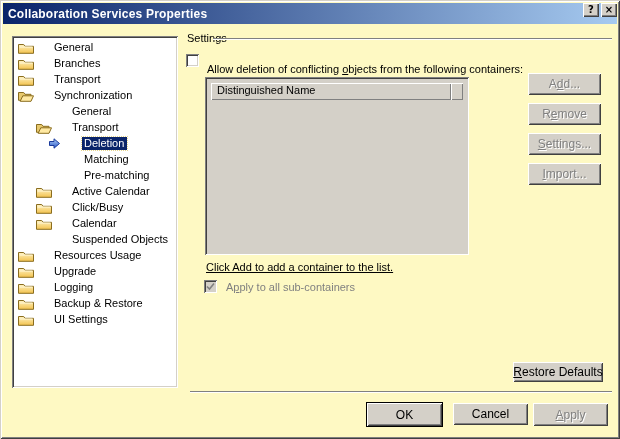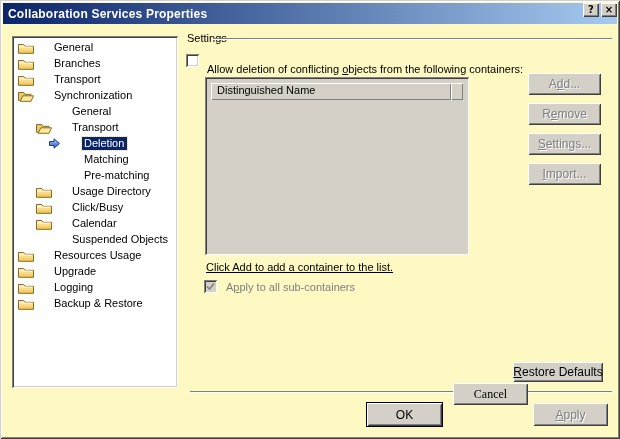--- a/index.html
+++ b/index.html
@@ -86,21 +86,21 @@
   }
   .btn.disabled { color:#808080; text-shadow:1px 1px 0 #ffffff; }
   .btn.default { outline:1px solid #000; }
   .side-btn { left:528px; width:73px; height:22px; }
   #btn-add      { top:73px; }
   #btn-remove   { top:103px; }
   #btn-settings { top:133px; }
   #btn-import   { top:163px; }
   #btn-restore  { left:513px; top:362px; width:90px; height:20px; }
   #btn-ok     { left:367px; top:403px; width:75px; height:23px; }
-  #btn-cancel { left:453px; top:383px; width:75px; height:22px;font-family:Liberation Serif, serif; }
+  #btn-cancel { left:453px; top:403px; width:75px; height:22px; }
   #btn-apply  { left:533px; top:403px; width:75px; height:23px; }
   u { text-decoration:underline; }
 </style>
 </head>
 <body>
 
 <svg width="0" height="0" style="position:absolute">
   <defs>
     <linearGradient id="gradFolder" x1="0" y1="0" x2="0" y2="1">
       <stop offset="0" stop-color="#fff3c2"></stop>
@@ -204,21 +204,21 @@
           <svg viewBox="0 0 16 13"></svg>
         </span>
     <span class="tlabel">Pre-matching</span>
   </div>
       <div class="trow lvl1">
     <span class="ticon">
           <svg viewBox="0 0 16 13">
             <use href="#folder-closed"></use>
           </svg>
         </span>
-    <span class="tlabel">Usage Directory</span>
+    <span class="tlabel">Active Calendar</span>
   </div>
       <div class="trow lvl1">
     <span class="ticon">
           <svg viewBox="0 0 16 13">
             <use href="#folder-closed"></use>
           </svg>
         </span>
     <span class="tlabel">Click/Busy</span>
   </div>
       <div class="trow lvl1">
@@ -259,20 +259,28 @@
         </span>
     <span class="tlabel">Logging</span>
   </div>
       <div class="trow lvl0">
     <span class="ticon">
           <svg viewBox="0 0 16 13">
             <use href="#folder-closed"></use>
           </svg>
         </span>
     <span class="tlabel">Backup &amp; Restore</span>
+  </div>
+      <div class="trow lvl0">
+    <span class="ticon">
+          <svg viewBox="0 0 16 13">
+            <use href="#folder-closed"></use>
+          </svg>
+        </span>
+    <span class="tlabel">UI Settings</span>
   </div>
     </div>
 
   <div class="group-label">Settings</div>
   <div class="etched group-line"></div>
 
   <div class="checkbox cb1"></div>
   <div class="cb1-label">Allow deletion of conflicting <u>o</u>bjects from the following containers:</div>
 
   <div class="listview">

